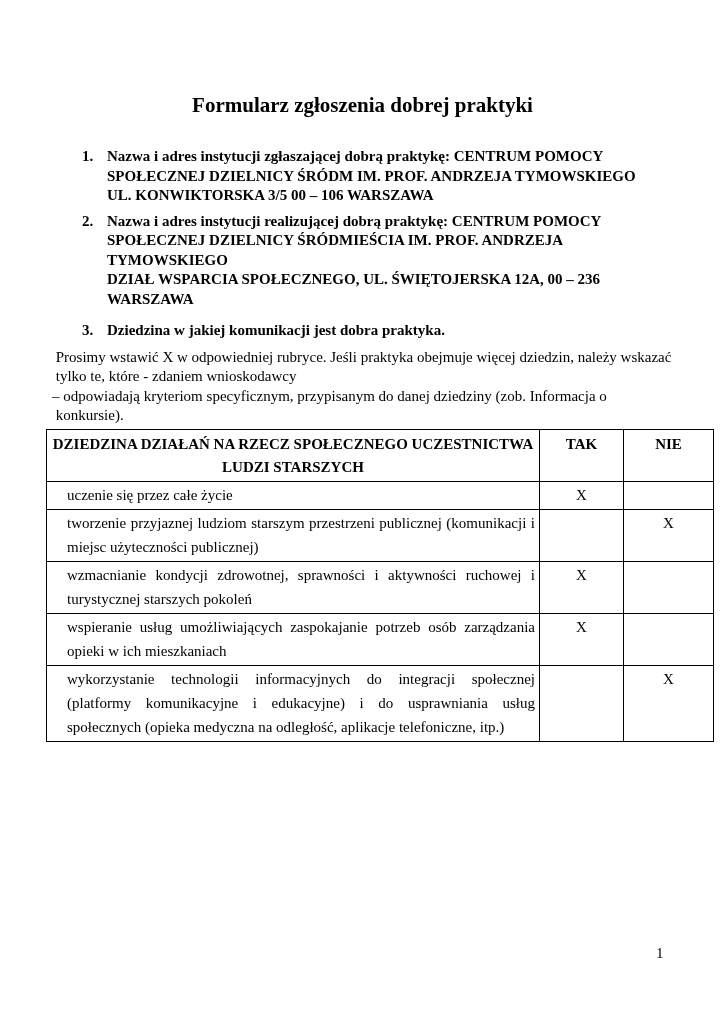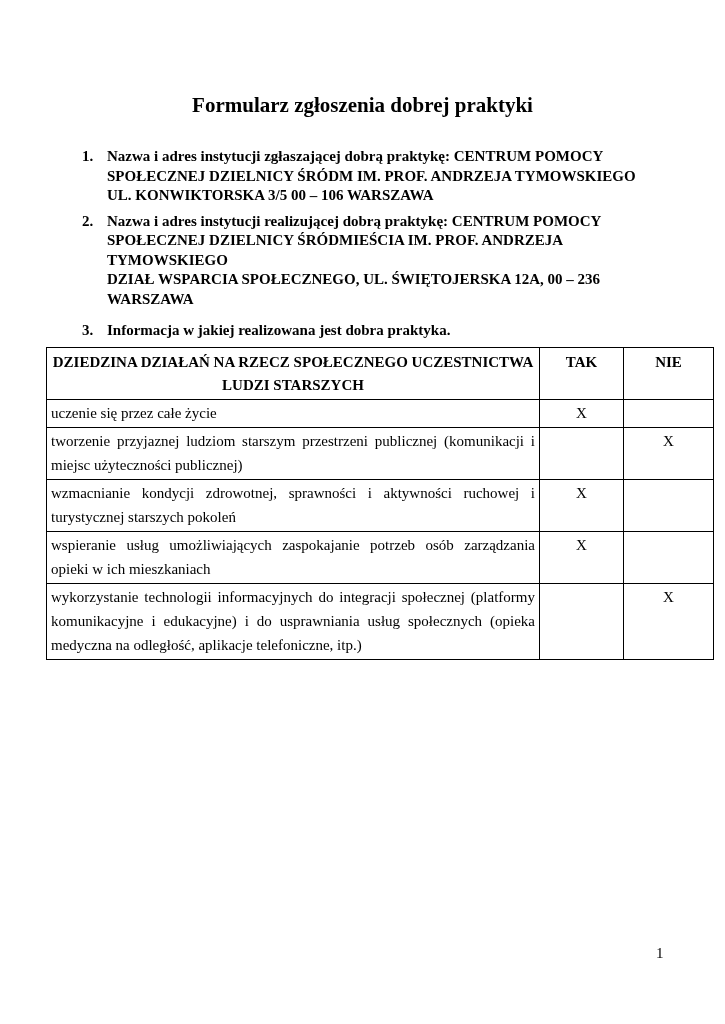--- a/index.html
+++ b/index.html
@@ -56,21 +56,21 @@
     padding: 3px 2px 2px 2px;
     line-height: 23px;
     text-align: center;
   }
   th.col-domain { width: 488px; white-space: pre-line; font-family: Liberation Serif, serif; }
   th.col-tak { width: 79px; }
   th.col-nie { width: 85px; }
   td.lbl {
     text-align: justify;
     vertical-align: top;
-    padding: 1px 4px 2px 4px;
+    padding: 1px 4px 2px 20px;
     line-height: 24px;
   }
   td.mark {
     text-align: center;
     vertical-align: top;
     padding-top: 1px;
     line-height: 24px;
   }
   .page-number {
     position: absolute;
@@ -96,24 +96,28 @@
     <div class="list-item">
       <span class="num">2.</span>
       <span class="txt">Nazwa i adres instytucji realizującej dobrą praktykę: CENTRUM POMOCY
 SPOŁECZNEJ DZIELNICY ŚRÓDMIEŚCIA IM. PROF. ANDRZEJA
 TYMOWSKIEGO
 DZIAŁ WSPARCIA SPOŁECZNEGO, UL. ŚWIĘTOJERSKA 12A, 00 – 236
 WARSZAWA</span>
     </div>
     <div class="list-item item-3">
       <span class="num">3.</span>
-      <span class="txt">Informacja w jakiej realizowana jest dobra praktyka.</span>
+      <span class="txt">Dziedzina w jakiej komunikacji jest dobra praktyka.</span>
     </div>
   </div>
 
+  <p class="intro"> Prosimy wstawić X w odpowiedniej rubryce. Jeśli praktyka obejmuje więcej dziedzin, należy wskazać
+ tylko te, które - zdaniem wnioskodawcy
+– odpowiadają kryteriom specyficznym, przypisanym do danej dziedziny (zob. Informacja o
+ konkursie).</p>
 
   <table class="domains">
     <thead>
       <tr>
         <th class="col-domain">DZIEDZINA DZIAŁAŃ NA RZECZ SPOŁECZNEGO UCZESTNICTWA
 LUDZI STARSZYCH</th>
         <th class="col-tak">TAK</th>
         <th class="col-nie">NIE</th>
       </tr>
     </thead>

